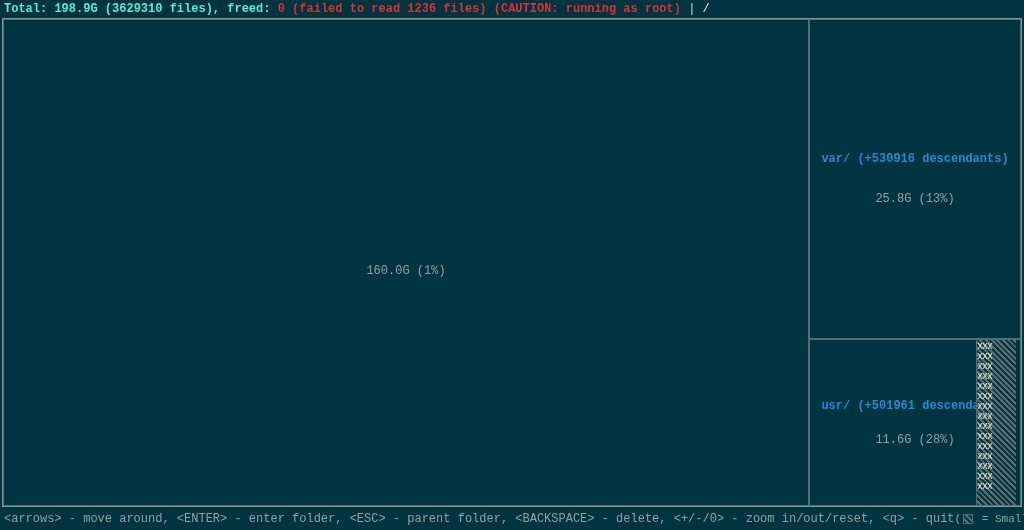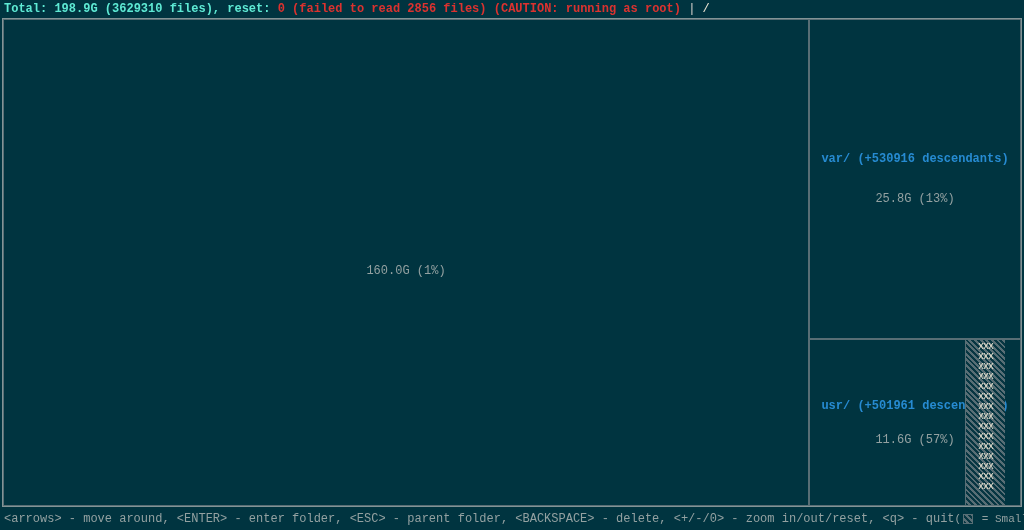--- a/index.html
+++ b/index.html
@@ -46,31 +46,30 @@
   .cell-home { grid-row: 1 / span 2; grid-column: 1; }
   .cell-var  { grid-row: 1; grid-column: 2; gap: 6px; }
   .cell-usr  { grid-row: 2; grid-column: 2; }
 
   .dir-name { color: #268bd2; font-weight: bold; margin-bottom: 4px; text-align: center; }
   .dir-desc { color: #268bd2; font-weight: bold; }
   .dir-size { color: #93a1a1; margin-top: 16px; text-align: center; }
 
   .smallfiles {
     position: absolute;
-    top: 0; right: 15px; bottom: 0;
+    top: 0; right: 4px; bottom: 0;
     width: 40px;
     background: repeating-linear-gradient(
       45deg,
       #073642 0 2px,
       #586e75 2px 4px
     );
     border-left: 1px solid #586e75;
     display: flex;
     flex-direction: column;
-    align-items: center;
     justify-content: flex-start;
     font-size: 10px;
     color: #eee8d5;
     overflow: hidden;
     padding-top: 2px;
   }
   .smallfiles span { line-height: 10px; letter-spacing: -1px; }
 
   .footer {
     flex: 0 0 auto;
@@ -93,23 +92,23 @@
     border: 1px solid #586e75;
     margin: 0 2px;
   }
 </style>
 </head>
 <body>
 
 <div class="header">
   <span class="hdr-label">Total:</span>
   <span class="hdr-value">198.9G (3629310 files)</span><span class="hdr-label">, </span>
-  <span class="hdr-label">reset:</span>
+  <span class="hdr-label">freed:</span>
   <span class="hdr-warn">0</span>
-  <span class="hdr-warn">(failed to read 2856 files)</span>
+  <span class="hdr-warn">(failed to read 1236 files)</span>
   <span class="hdr-warn">(CAUTION: running as root)</span>
   <span class="hdr-sep">|</span>
   <span class="hdr-path">/</span>
 </div>
 
 <div class="grid">
 
   <div class="cell cell-home">
     <div class="dir-size">160.0G (1%)</div>
   </div>
@@ -120,21 +119,21 @@
       <span class="dir-desc">(+530916 descendants)</span>
     </div>
     <div class="dir-size">25.8G (13%)</div>
   </div>
 
   <div class="cell cell-usr">
     <div class="dir-name">
       <span>usr/</span>
       <span class="dir-desc">(+501961 descendants)</span>
     </div>
-    <div class="dir-size">11.6G (57%)</div>
+    <div class="dir-size">11.6G (28%)</div>
     <div class="smallfiles">
       <span>xxx</span>
       <span>xxx</span>
       <span>xxx</span>
       <span>xxx</span>
       <span>xxx</span>
       <span>xxx</span>
       <span>xxx</span>
       <span>xxx</span>
       <span>xxx</span>

